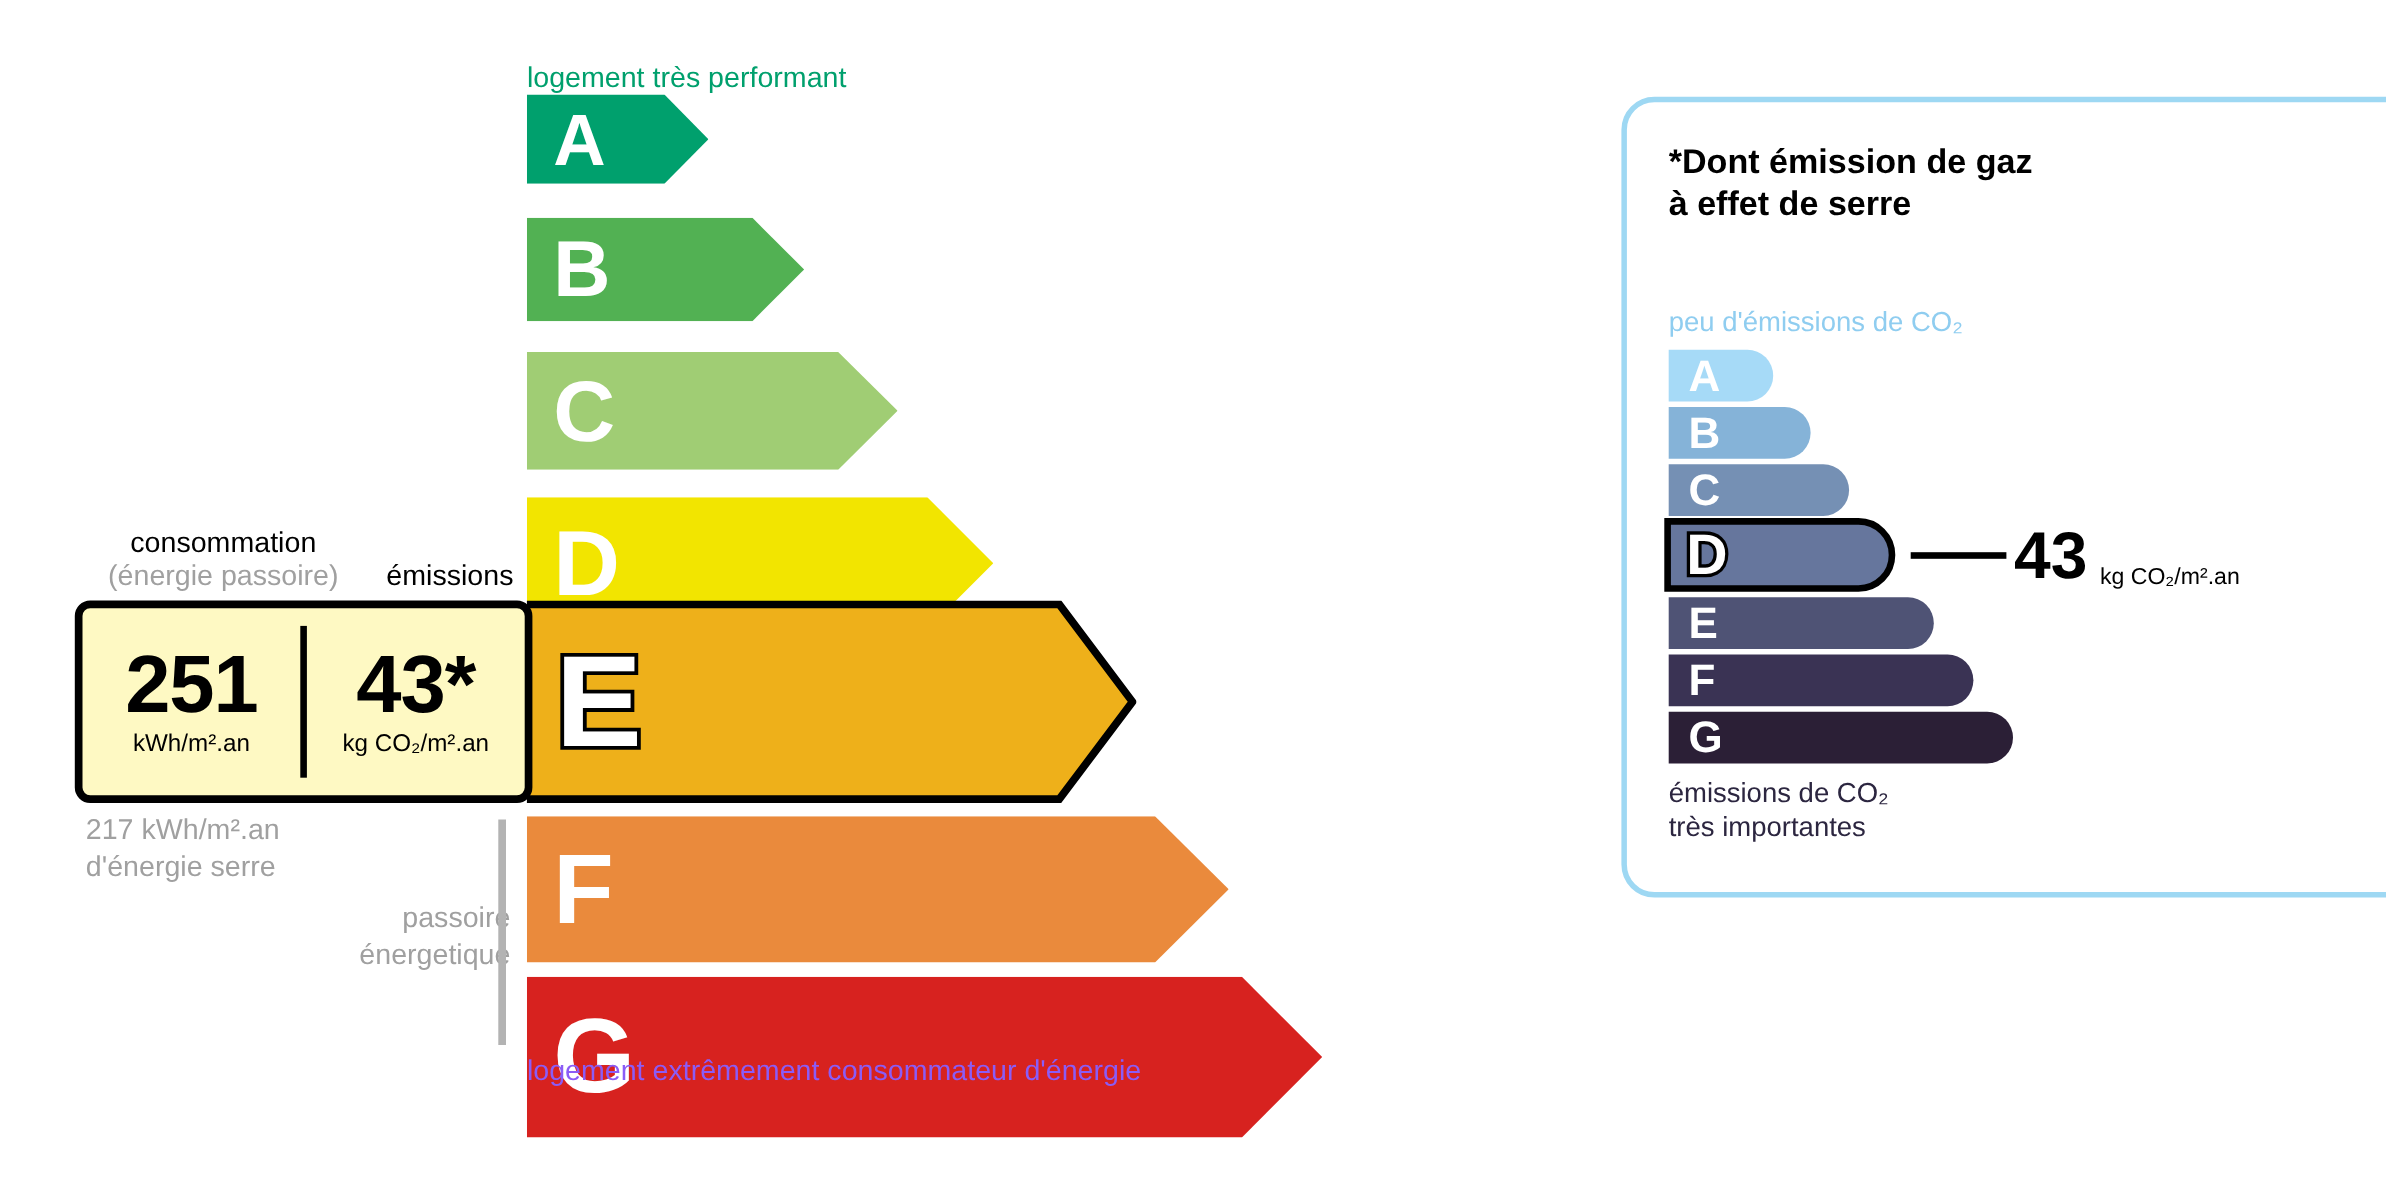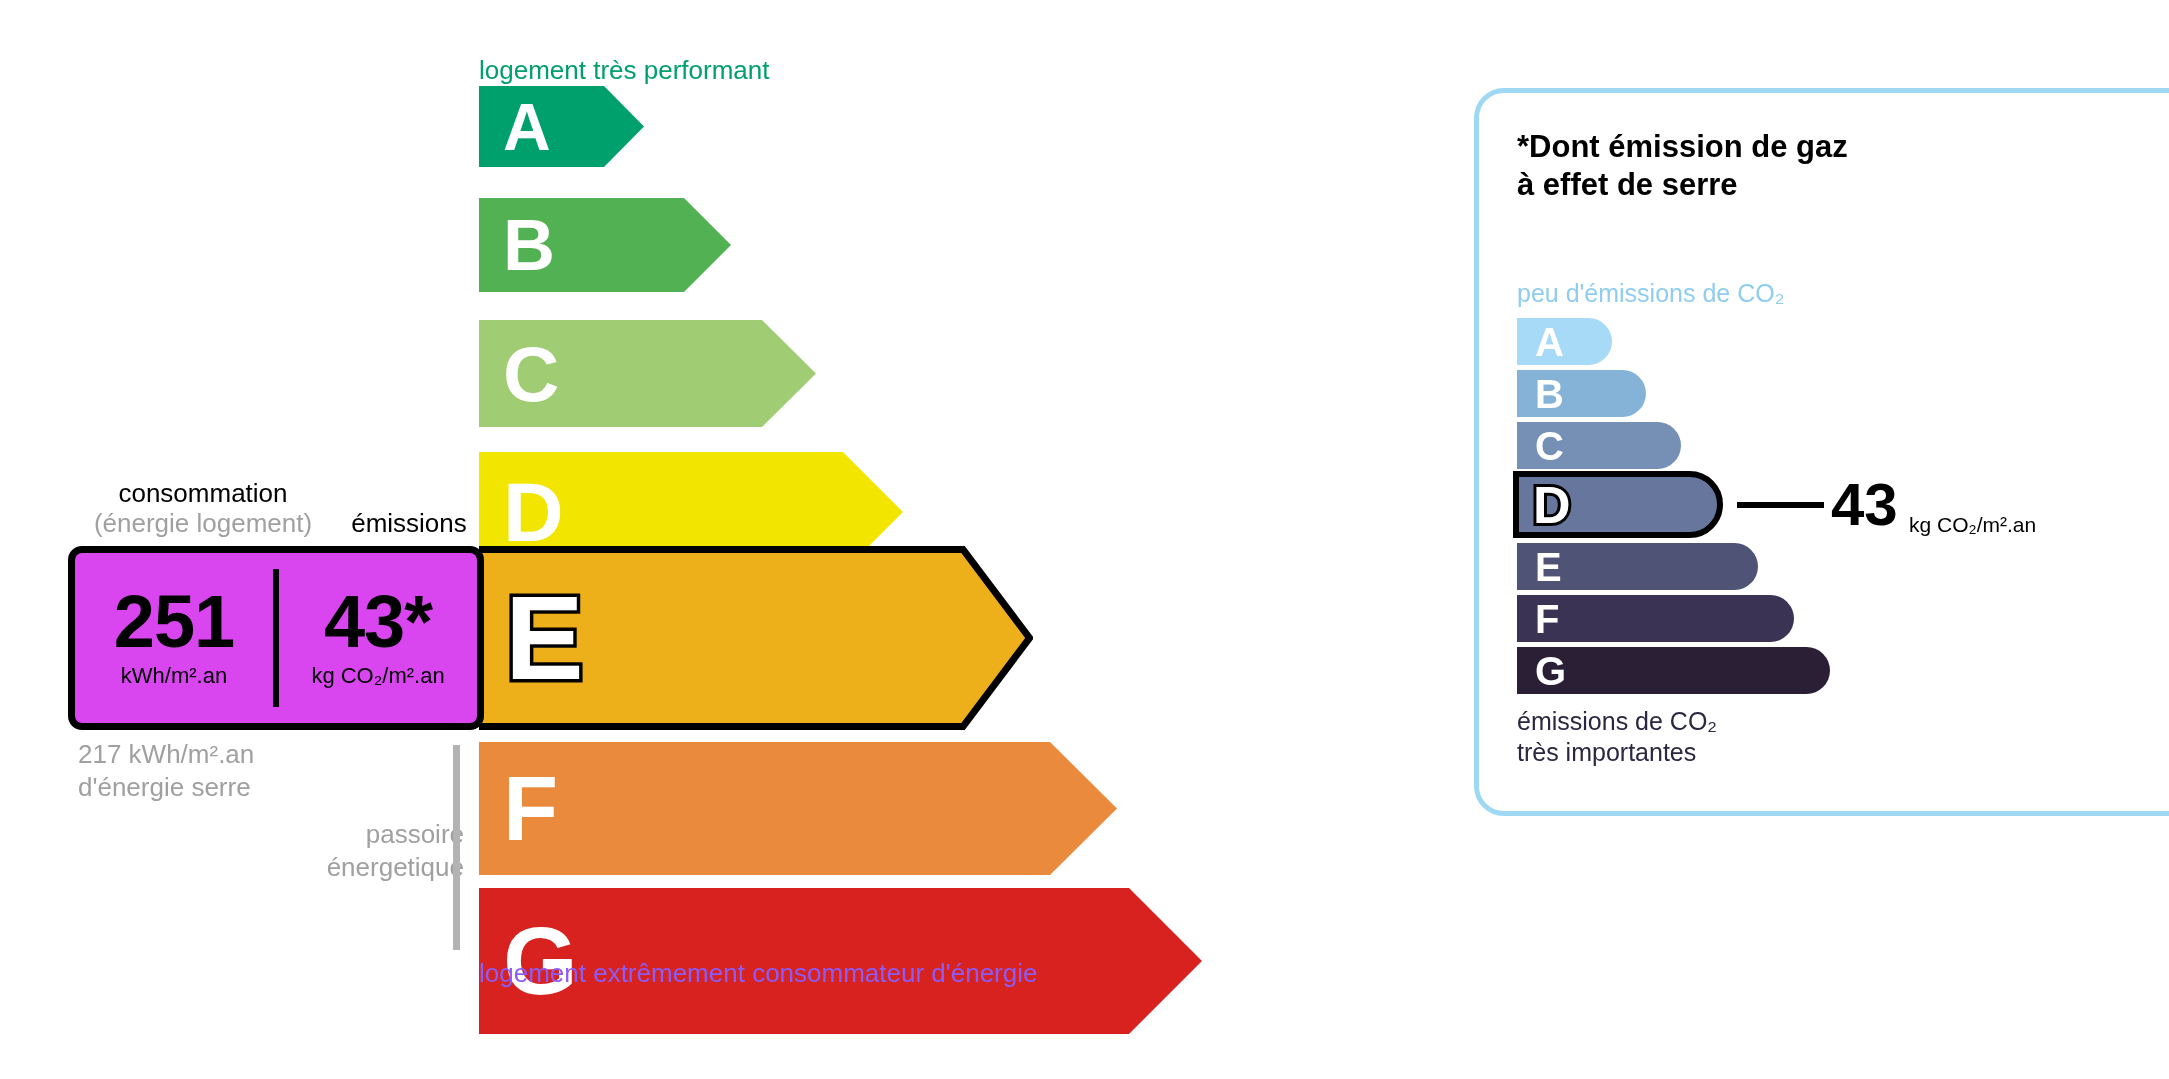--- a/index.html
+++ b/index.html
@@ -16,21 +16,21 @@
   .band svg{display:block;}
   .band .letter{
     position:absolute;left:24px;top:50%;transform:translateY(-50%);
     color:#ffffff;font-weight:bold;line-height:1;}
 
   
   #band-E .letter{color:#ffffff;-webkit-text-stroke:7px #000;paint-order:stroke fill;}
 
   
   #valuebox{position:absolute;left:52px;top:546px;width:416px;height:184px;
-            border:7px solid #000;border-radius:14px;background:#d946ef;box-sizing:border-box;
+            border:7px solid #000;border-radius:14px;background:#fef9c3;box-sizing:border-box;
             display:flex;align-items:stretch;z-index:6;}
   #valuebox .cell{flex:1;display:flex;flex-direction:column;align-items:center;justify-content:center;}
   #valuebox .vsep{width:6px;background:#000;margin:16px 0;}
   .big-num{font-size:74px;font-weight:bold;line-height:0.95;color:#000;letter-spacing:-1px;}
   .unit{font-size:22px;color:#000;margin-top:6px;}
 
   .lbl-consommation{position:absolute;left:62px;top:478px;width:250px;text-align:center;font-size:26px;color:#000;}
   .lbl-energie-primaire{position:absolute;left:47px;top:508px;width:280px;text-align:center;font-size:26px;color:#a0a0a0;}
   .lbl-emissions{position:absolute;left:300px;top:508px;width:186px;text-align:center;font-size:26px;color:#000;}
 
@@ -109,21 +109,21 @@
     <div class="band" id="band-G" style="top:888px;">
       <svg width="723" height="146" viewBox="0 0 723 146">
         <path d="M0 0 H650 L723 73 L650 146 H0 Z" fill="#d7221f"></path>
       </svg>
       <span class="letter" style="font-size:96px;">G</span>
     </div>
 
     <div class="bottom-caption">logement extrêmement consommateur d'énergie</div>
 
     <div class="lbl-consommation">consommation</div>
-    <div class="lbl-energie-primaire">(énergie logement)</div>
+    <div class="lbl-energie-primaire">(énergie passoire)</div>
     <div class="lbl-emissions">émissions</div>
 
     <div id="valuebox">
       <div class="cell">
         <div class="big-num">251</div>
         <div class="unit">kWh/m².an</div>
       </div>
       <div class="vsep"></div>
       <div class="cell">
         <div class="big-num">43*</div>

